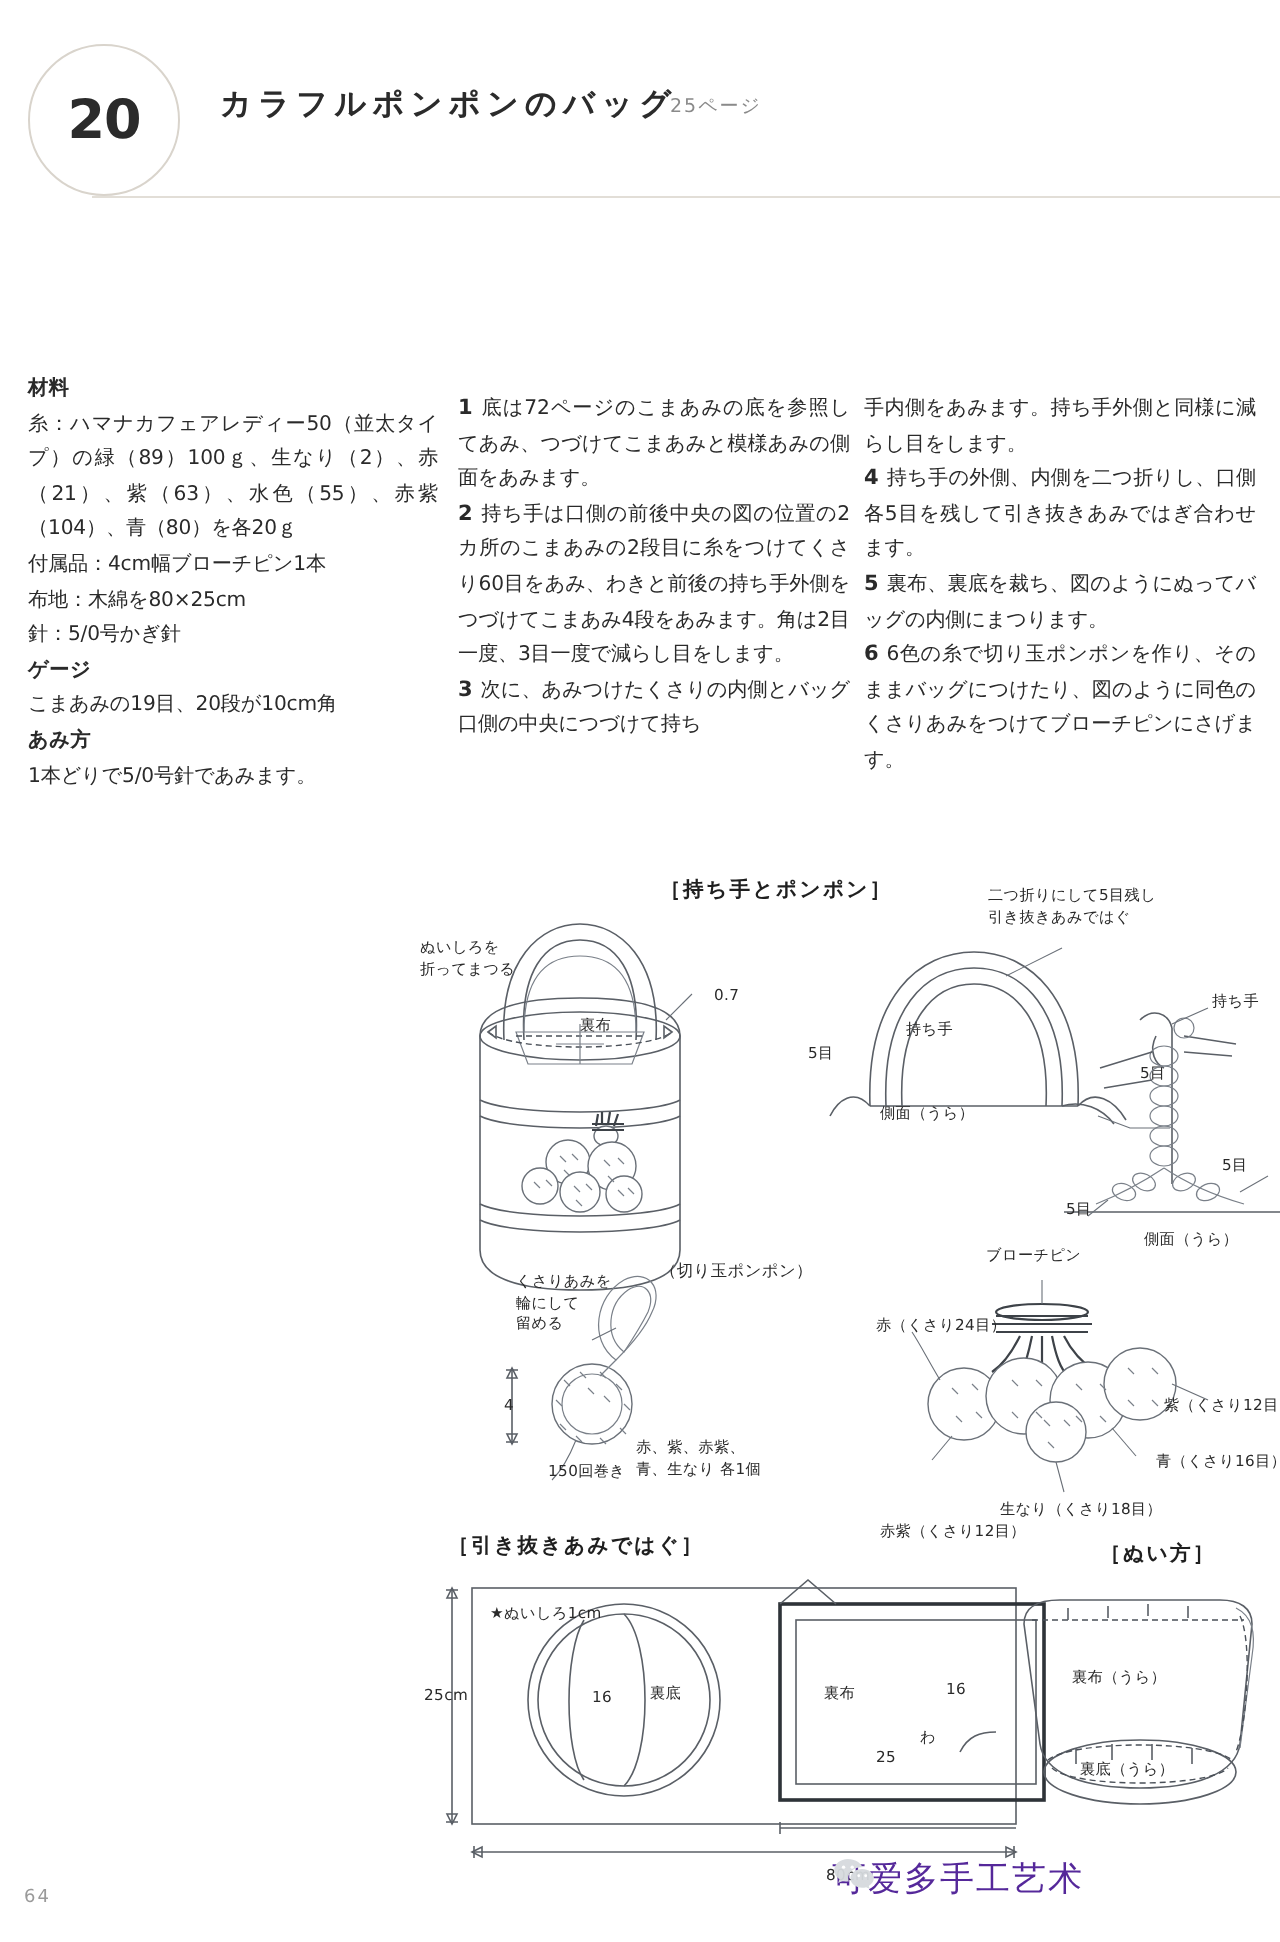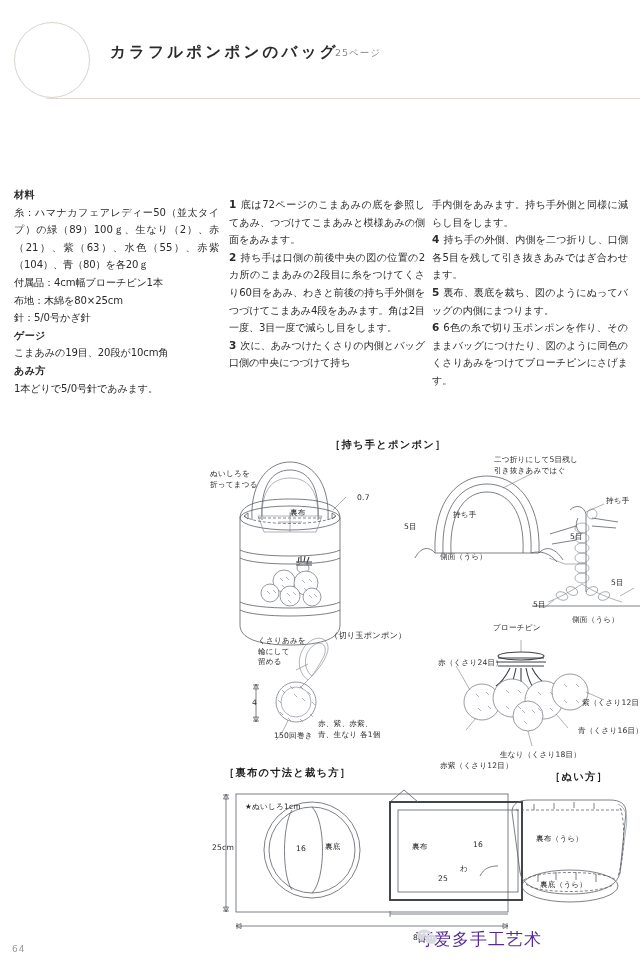--- a/index.html
+++ b/index.html
@@ -83,20 +83,21 @@
     color:#4c1d95; font-size:17px; letter-spacing:1px;
     opacity:0.95;
   }
   #wm-icon { width:22px; height:18px; }
 </style>
 </head>
 <body>
 
 <div id="header">
   <div id="header-circle"></div>
+  <div id="header-number">20</div>
   <div id="header-title">カラフルポンポンのバッグ</div>
   <div id="header-page">25ページ</div>
   <div id="header-rule"></div>
 </div>
 
 <div class="col" id="col-mat">
   <span class="sec-head">材料</span>
   <span class="para">糸：ハマナカフェアレディー50（並太タイプ）の緑（89）100ｇ、生なり（2）、赤（21）、紫（63）、水色（55）、赤紫（104）、青（80）を各20ｇ</span>
   <span class="para">付属品：4cm幅ブローチピン1本</span>
   <span class="para">布地：木綿を80×25cm</span>
@@ -179,21 +180,21 @@
     <path class="ln" d="M10,95 L114,95"></path>
 
     <path class="ln" d="M10,95 C2,86 -6,92 -10,100"></path>
     <path class="ln" d="M114,95 C122,86 132,92 138,102"></path>
     <path class="ln" d="M106,95 C116,92 126,96 132,104"></path>
 
     <path class="lead" d="M78,30 L106,16"></path>
 
     <path class="lead" d="M124,100 L140,106 L160,106"></path>
   </svg>
-  <div class="dlab" style="left:494px; top:24px; line-height:11px;">二つ折りにして5目残し<br>引き抜きあみではぐ</div>
+  <div class="dlab" style="left:494px; top:12px; line-height:11px;">二つ折りにして5目残し<br>引き抜きあみではぐ</div>
   <div class="dlab" style="left:453px; top:80px;">持ち手</div>
   <div class="dlab" style="left:404px; top:92px;">5目</div>
   <div class="dlab" style="left:570px; top:102px;">5目</div>
   <div class="dlab" style="left:440px; top:122px;">側面（うら）</div>
 
   <svg width="130" height="130" style="left:530px; top:58px;">
     <path class="ln" d="M40,22 C46,16 54,18 56,26"></path>
     <path class="ln" d="M56,26 L56,104"></path>
     <path class="ln" d="M48,30 C44,38 48,44 52,46"></path>
     <g class="lnt">
@@ -290,21 +291,21 @@
     <path class="lead" d="M116,84 L128,98"></path>
     <path class="lead" d="M88,101 L92,116"></path>
   </svg>
   <div class="dlab" style="left:493px; top:193px;">ブローチピン</div>
   <div class="dlab" style="left:438px; top:228px;">赤（くさり24目）</div>
   <div class="dlab" style="left:582px; top:268px;">紫（くさり12目）</div>
   <div class="dlab" style="left:440px; top:296px;margin-top:35px;">赤紫（くさり12目）</div>
   <div class="dlab" style="left:564px; top:296px;margin-left:14px;">青（くさり16目）</div>
   <div class="dlab" style="left:500px; top:320px;">生なり（くさり18目）</div>
 
-  <div class="boxlabel" style="left:224px; top:336px;">［裏布の寸法と裁ち方］</div>
+  <div class="boxlabel" style="left:224px; top:336px;">［引き抜きあみではぐ］</div>
 
   <svg width="300" height="150" style="left:222px; top:358px;">
 
     <rect class="ln" x="14" y="6" width="272" height="118"></rect>
 
     <circle class="ln" cx="90" cy="62" r="48"></circle>
     <circle class="ln" cx="90" cy="62" r="43"></circle>
     <path class="ln" d="M90,19 C104,33 104,91 90,105"></path>
     <path class="ln" d="M70,22 C60,38 60,88 70,102"></path>
 

